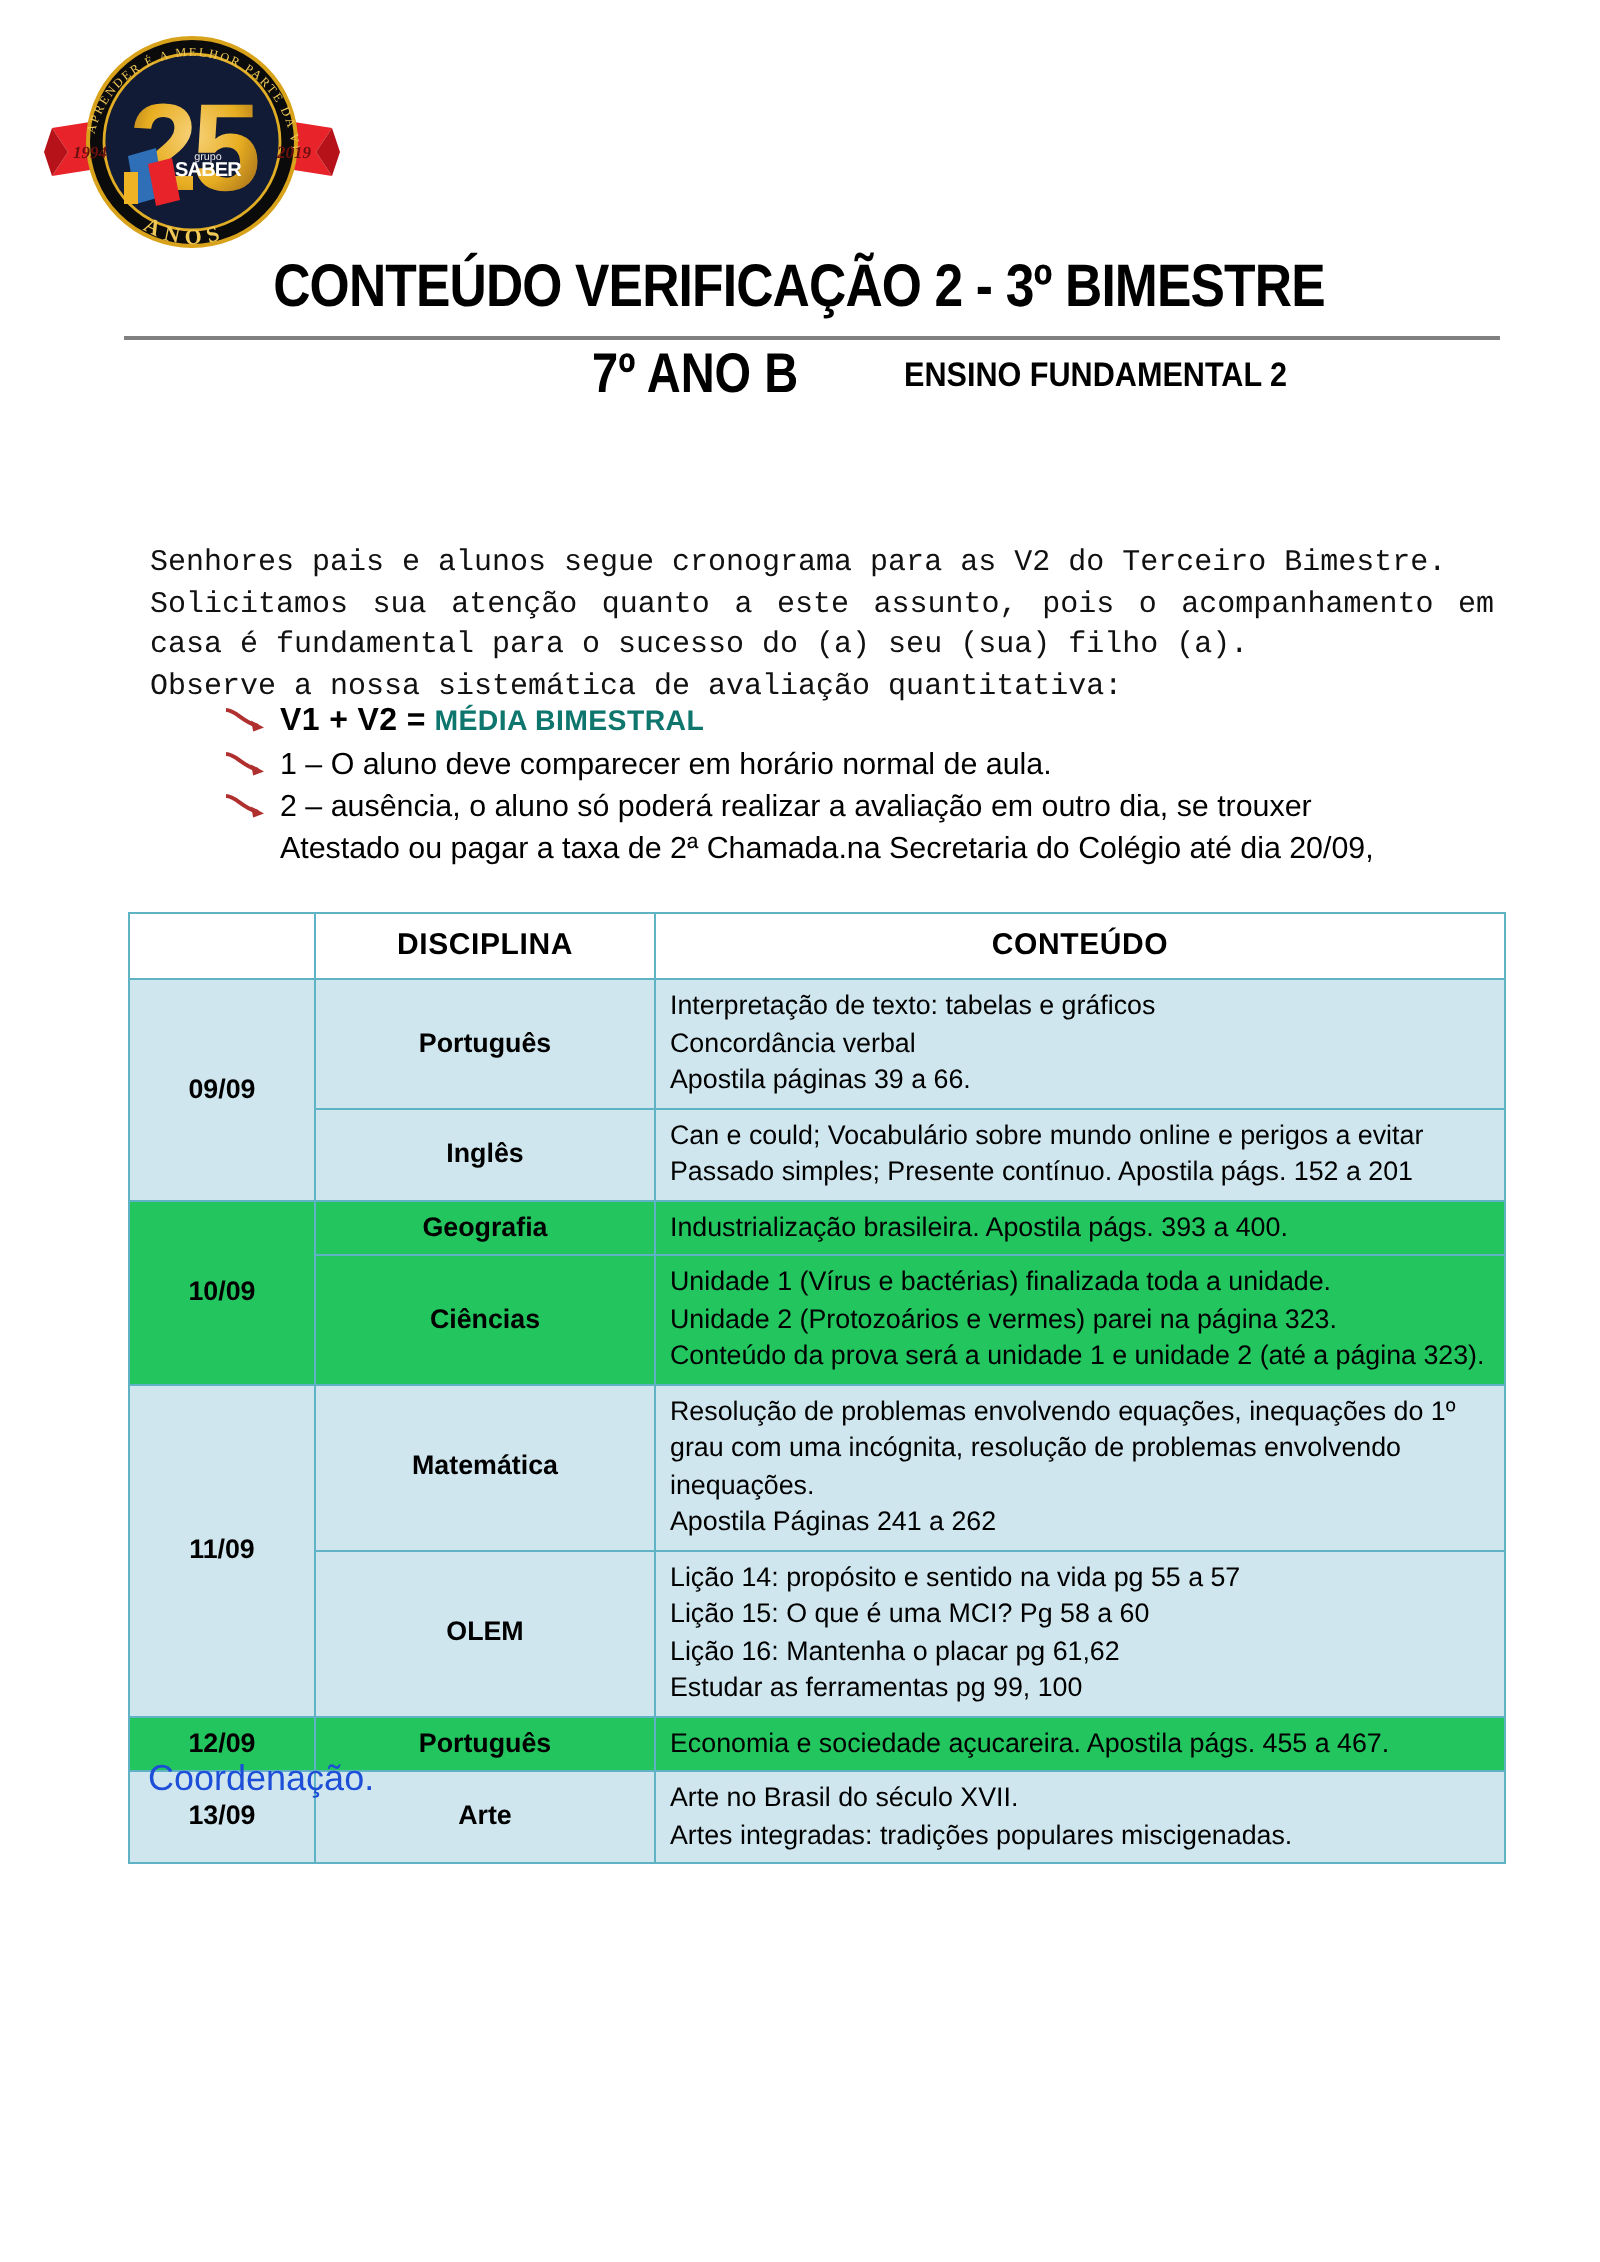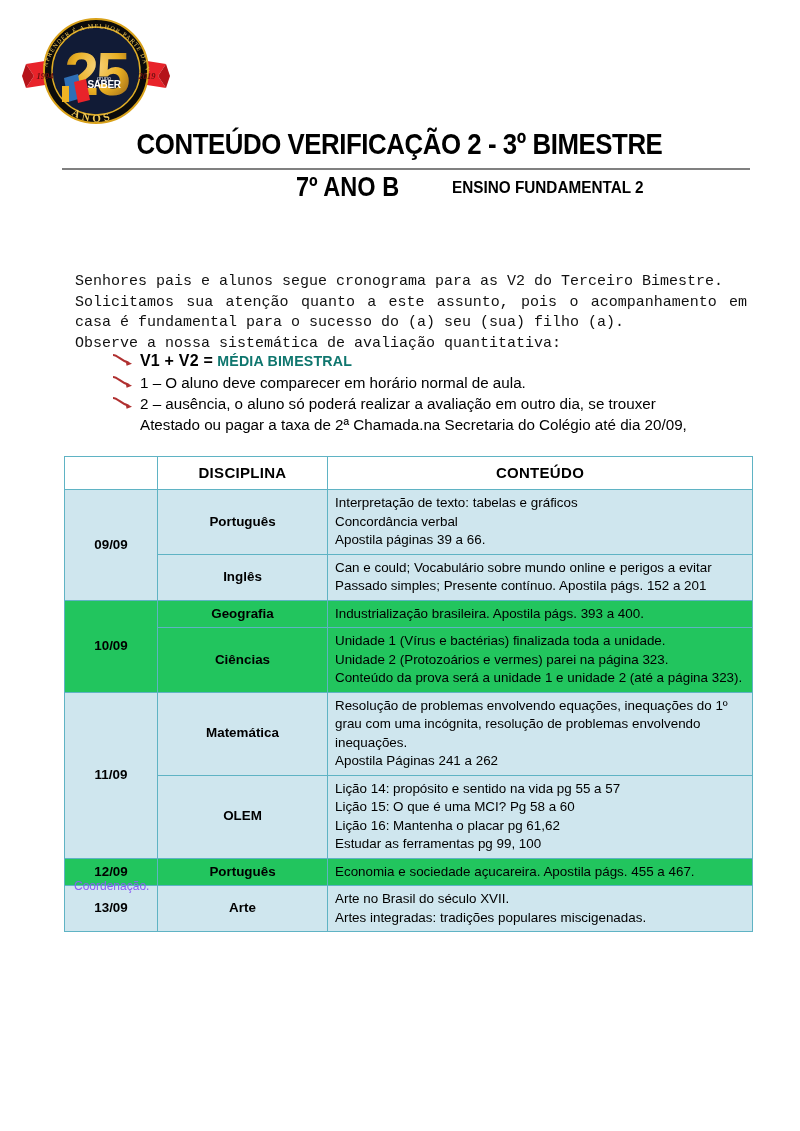--- a/index.html
+++ b/index.html
@@ -185,22 +185,22 @@
   .row-white td { background: #22c55e; }
 
   .cont-line { display: block; }
 
   
   #footer-note {
     position: absolute;
     left: 74px;
     top: 879px;
     font-family: "Liberation Sans Narrow", "Liberation Sans", sans-serif;
-    font-size: 12px;
-    color: #8b5cf6;
+    font-size: 18px;
+    color: #1d4ed8;
   }
 </style>
 </head>
 <body>
 
 <div id="logo-wrap">
   <svg width="155" height="118" viewBox="0 0 155 118">
     <defs>
       <path id="arcTop" d="M 28,66 A 50,50 0 0 1 128,66"></path>
       <path id="arcBot" d="M 34,66 A 44,44 0 0 0 122,66"></path>

